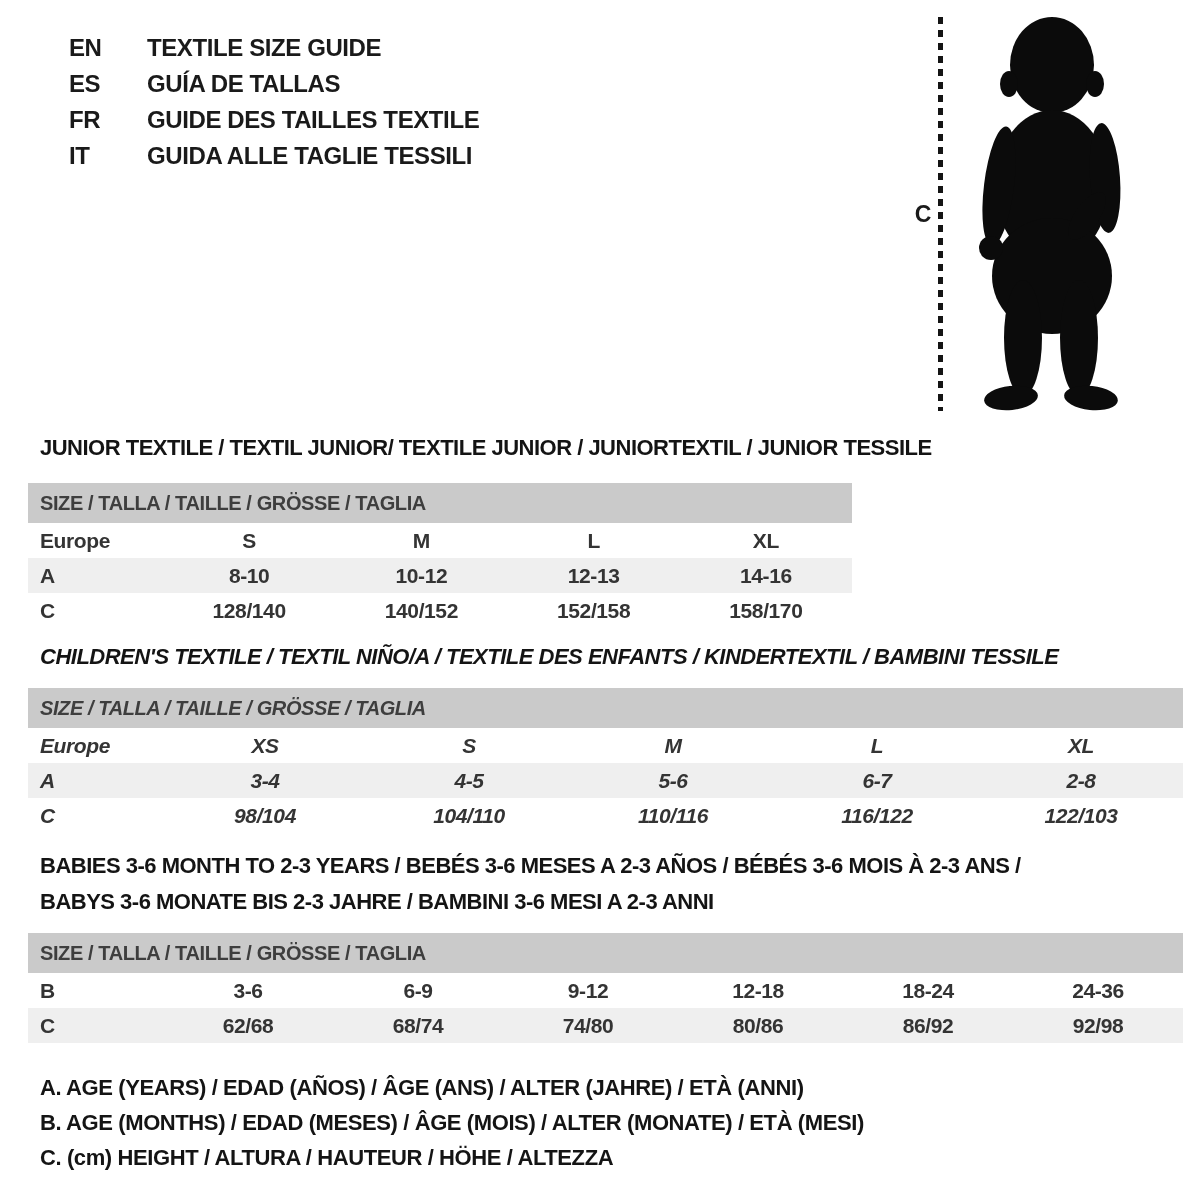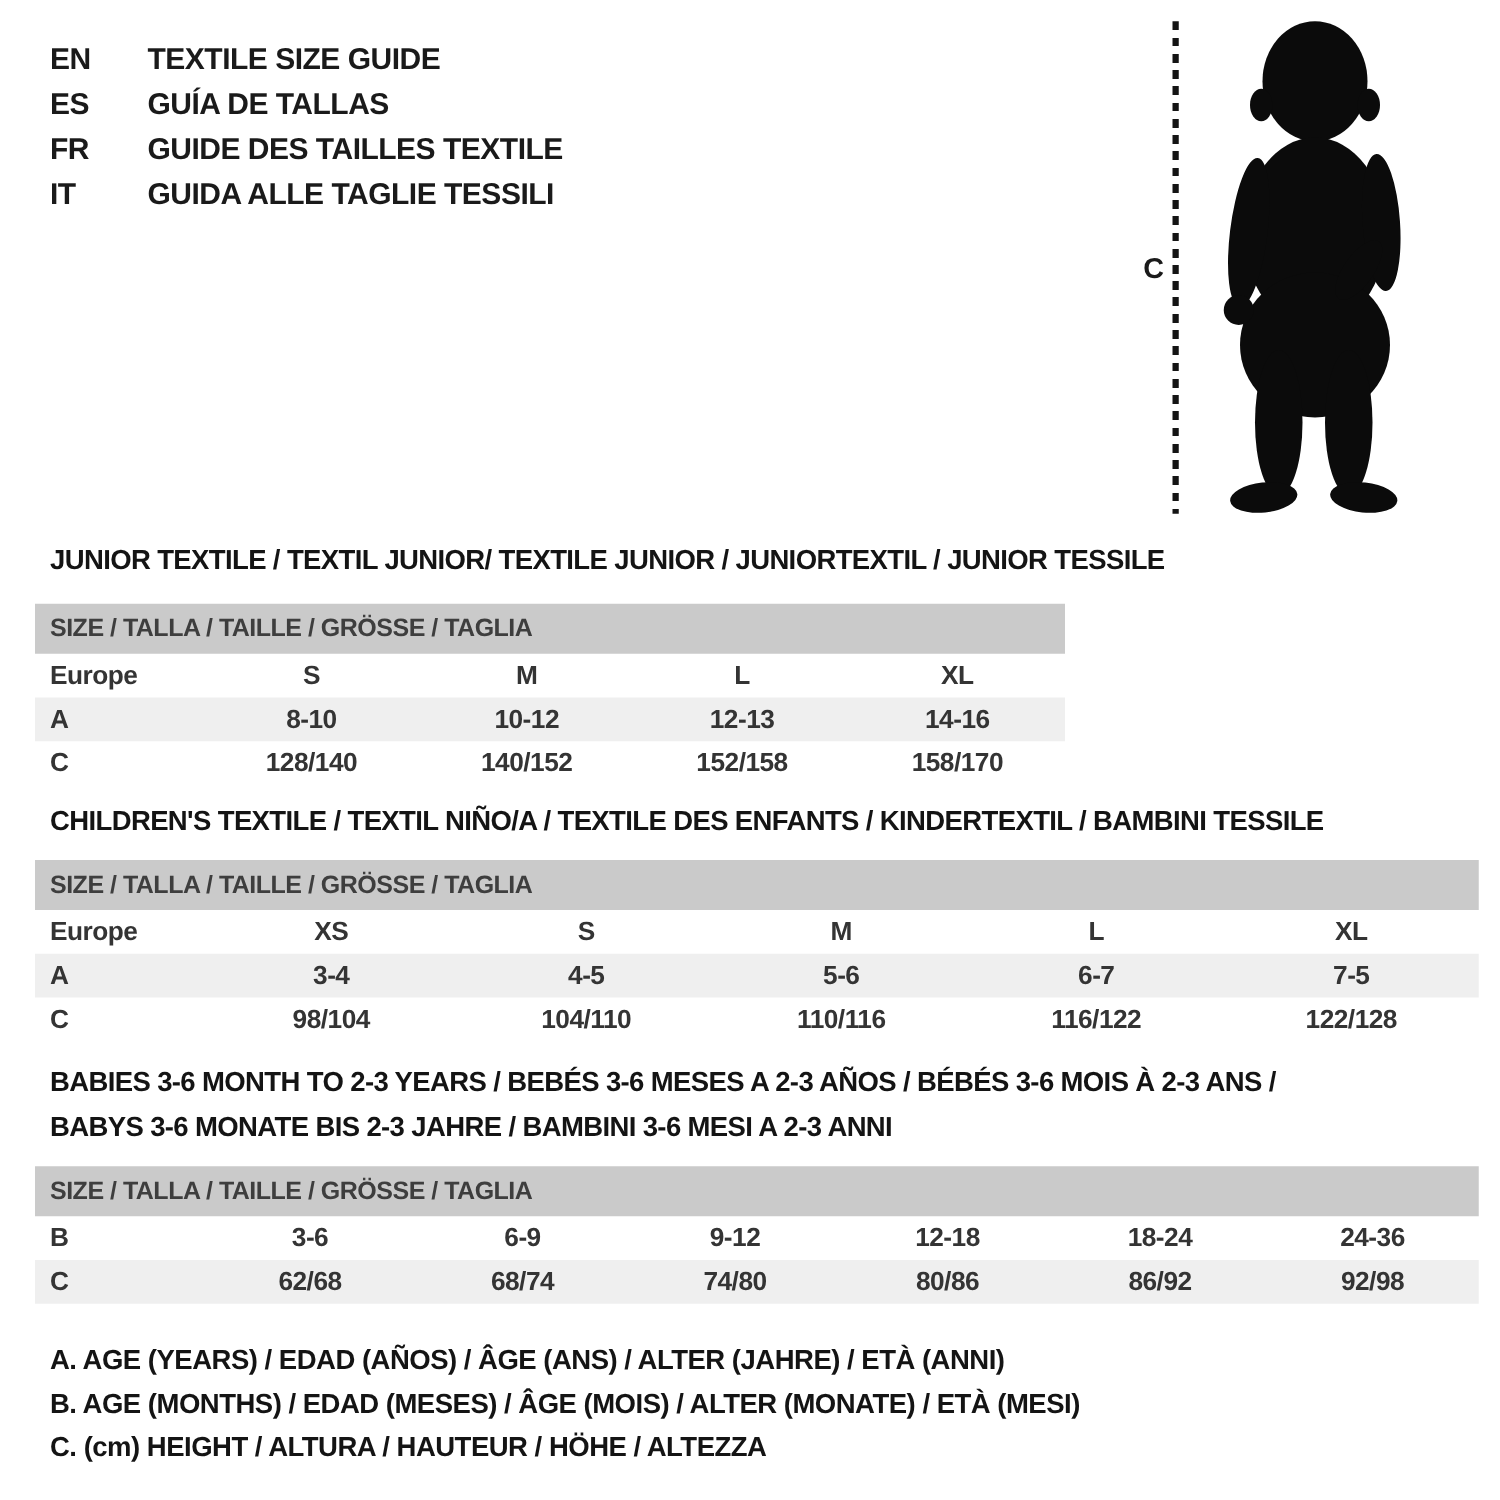--- a/index.html
+++ b/index.html
@@ -4,32 +4,32 @@
 <style>
   html,body{margin:0;padding:0;}
   body{
     width:1200px;height:1200px;position:relative;background:#ffffff;
     font-family:"Liberation Sans",sans-serif;font-weight:bold;
     color:#1a1a1a;overflow:hidden;
   }
   
   .languages{position:absolute;left:40px;top:30px;}
   .lang-row{display:flex;height:36px;align-items:center;font-size:24px;letter-spacing:-0.4px;}
-  .lang-code{width:78px;}
+  .lang-code{width:78px;margin-left:29px;}
   
   .figure{position:absolute;left:908px;top:8px;height:412px;display:flex;align-items:center;}
   .measure-label{width:30px;font-size:23px;text-align:center;}
   .dash-line{
     width:5px;height:394px;margin-right:13px;
     background:repeating-linear-gradient(to bottom,#141414 0 7px,transparent 7px 13px);
   }
   .figure svg{display:block;}
   
   .size-section{position:absolute;left:28px;width:1160px;}
-  .s1{top:436px;} .s2{top:645px;} .s3{top:848px;}
+  .s1{top:436px;} .s2{top:645px;font-style:italic;} .s3{top:848px;}
   .sec-heading{padding-left:12px;font-size:22px;letter-spacing:-0.5px;color:#141414;}
   .s1 .sec-heading{line-height:24px;margin-bottom:23px;}
   .s2 .sec-heading{line-height:24px;margin-bottom:19px;}
   .s3 .sec-heading{line-height:36px;margin-bottom:13px;}
   .w-narrow{width:824px;}
   .w-wide{width:1155px;}
   .tbl-head{
     height:40px;display:flex;align-items:center;padding-left:12px;box-sizing:border-box;
     background:var(--header-bg,#cacaca);font-size:20px;letter-spacing:-0.4px;color:#3e3e3e;
   }
@@ -157,33 +157,33 @@
         </div>
 
         <div class="tr">
           <div class="td label">A</div>
           <div class="cells">
 
           <div class="td val">3-4</div>
             <div class="td val">4-5</div>
             <div class="td val">5-6</div>
             <div class="td val">6-7</div>
-            <div class="td val">7-5</div>
+            <div class="td val">2-8</div>
           </div>
         </div>
 
         <div class="tr">
           <div class="td label">C</div>
           <div class="cells">
 
           <div class="td val">98/104</div>
             <div class="td val">104/110</div>
             <div class="td val">110/116</div>
             <div class="td val">116/122</div>
-            <div class="td val">122/128</div>
+            <div class="td val">122/103</div>
           </div>
         </div>
       </div>
   </div>
 </div>
 
 <div class="size-section s3">
   <div class="sec-heading">
 
   <div class="hline">BABIES 3-6 MONTH TO 2-3 YEARS / BEBÉS 3-6 MESES A 2-3 AÑOS / BÉBÉS 3-6 MOIS À 2-3 ANS /</div>

